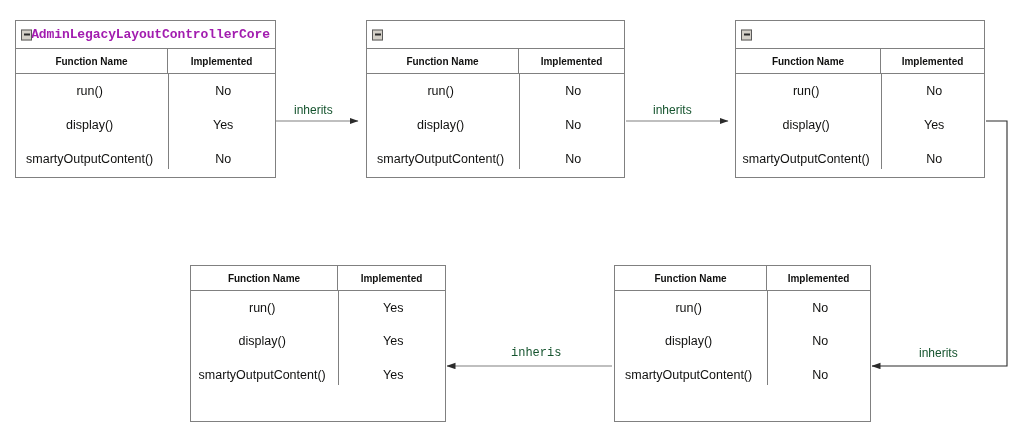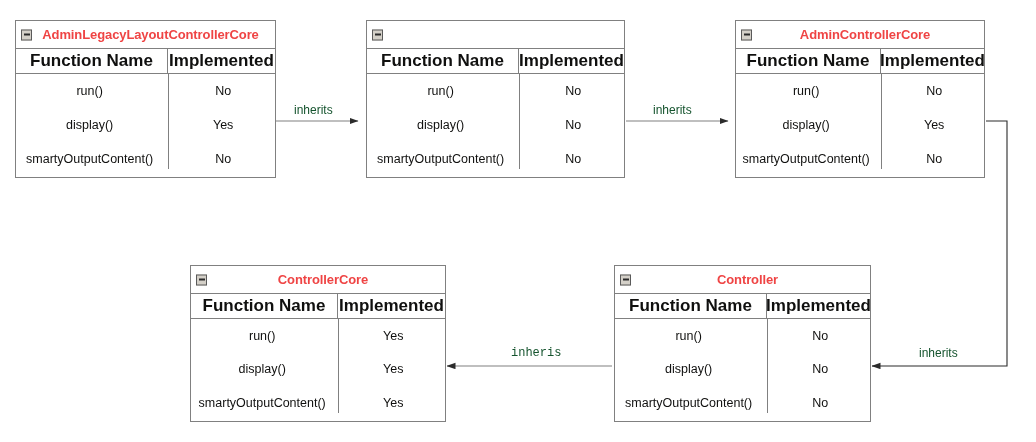--- a/index.html
+++ b/index.html
@@ -52,37 +52,38 @@
   }
   .collapse-icon .dash {
     display: block;
     width: 6px;
     height: 2px;
     background: #2b2b2b;
   }
   .box-title {
     font-size: 13px;
     font-weight: bold;
-    color: #ef4444;
+    color: #a21caf;
     letter-spacing: -0.1px;
     padding: 0 6px 0 16px;
     white-space: nowrap;
+    font-family: Liberation Mono, monospace;
   }
 
   .col-header-row {
     display: flex;
     height: 25px;
     box-sizing: border-box;
     border-bottom: 1px solid #808080;
   }
   .col-header-cell {
     display: flex;
     align-items: center;
     justify-content: center;
-    font-size: 17px;
+    font-size: 10px;
     font-weight: bold;
     color: #10100f;
     box-sizing: border-box;
     white-space: nowrap;
   }
   .col-header-cell.left {
     border-right: 1px solid #808080;
   }
 
   .box-body {
@@ -213,21 +214,20 @@
         <div class="data-cell" style="width:105px;">No</div>
       </div>
     </div>
   </div>
 
   <div class="class-box" style="left:735px; top:20px; width:250px; height:158px;">
     <div class="box-header">
       <span class="collapse-icon">
         <span class="dash"></span>
       </span>
-      <span class="box-title">AdminControllerCore</span>
     </div>
     <div class="col-header-row">
       <div class="col-header-cell left" style="width:145px;">Function Name</div>
       <div class="col-header-cell" style="width:103px;">Implemented</div>
     </div>
     <div class="box-body" style="height:102px;">
       <div class="body-divider" style="left:145px; height:95px;"></div>
       <div class="data-row" style="height:34px;">
         <div class="data-cell" style="width:145px;">run()</div>
         <div class="data-cell" style="width:103px;">No</div>
@@ -237,26 +237,20 @@
         <div class="data-cell" style="width:103px;">Yes</div>
       </div>
       <div class="data-row" style="height:34px;">
         <div class="data-cell" style="width:145px;">smartyOutputContent()</div>
         <div class="data-cell" style="width:103px;">No</div>
       </div>
     </div>
   </div>
 
   <div class="class-box" style="left:190px; top:265px; width:256px; height:157px;">
-    <div class="box-header">
-      <span class="collapse-icon">
-        <span class="dash"></span>
-      </span>
-      <span class="box-title">ControllerCore</span>
-    </div>
     <div class="col-header-row">
       <div class="col-header-cell left" style="width:147px;">Function Name</div>
       <div class="col-header-cell" style="width:107px;">Implemented</div>
     </div>
     <div class="box-body" style="height:101px;">
       <div class="body-divider" style="left:147px; height:94px;"></div>
       <div class="data-row" style="height:33px;">
         <div class="data-cell" style="width:147px;">run()</div>
         <div class="data-cell" style="width:107px;">Yes</div>
       </div>
@@ -265,26 +259,20 @@
         <div class="data-cell" style="width:107px;">Yes</div>
       </div>
       <div class="data-row" style="height:34px;">
         <div class="data-cell" style="width:147px;">smartyOutputContent()</div>
         <div class="data-cell" style="width:107px;">Yes</div>
       </div>
     </div>
   </div>
 
   <div class="class-box" style="left:614px; top:265px; width:257px; height:157px;">
-    <div class="box-header">
-      <span class="collapse-icon">
-        <span class="dash"></span>
-      </span>
-      <span class="box-title">Controller</span>
-    </div>
     <div class="col-header-row">
       <div class="col-header-cell left" style="width:152px;">Function Name</div>
       <div class="col-header-cell" style="width:103px;">Implemented</div>
     </div>
     <div class="box-body" style="height:101px;">
       <div class="body-divider" style="left:152px; height:94px;"></div>
       <div class="data-row" style="height:33px;">
         <div class="data-cell" style="width:152px;">run()</div>
         <div class="data-cell" style="width:103px;">No</div>
       </div>

